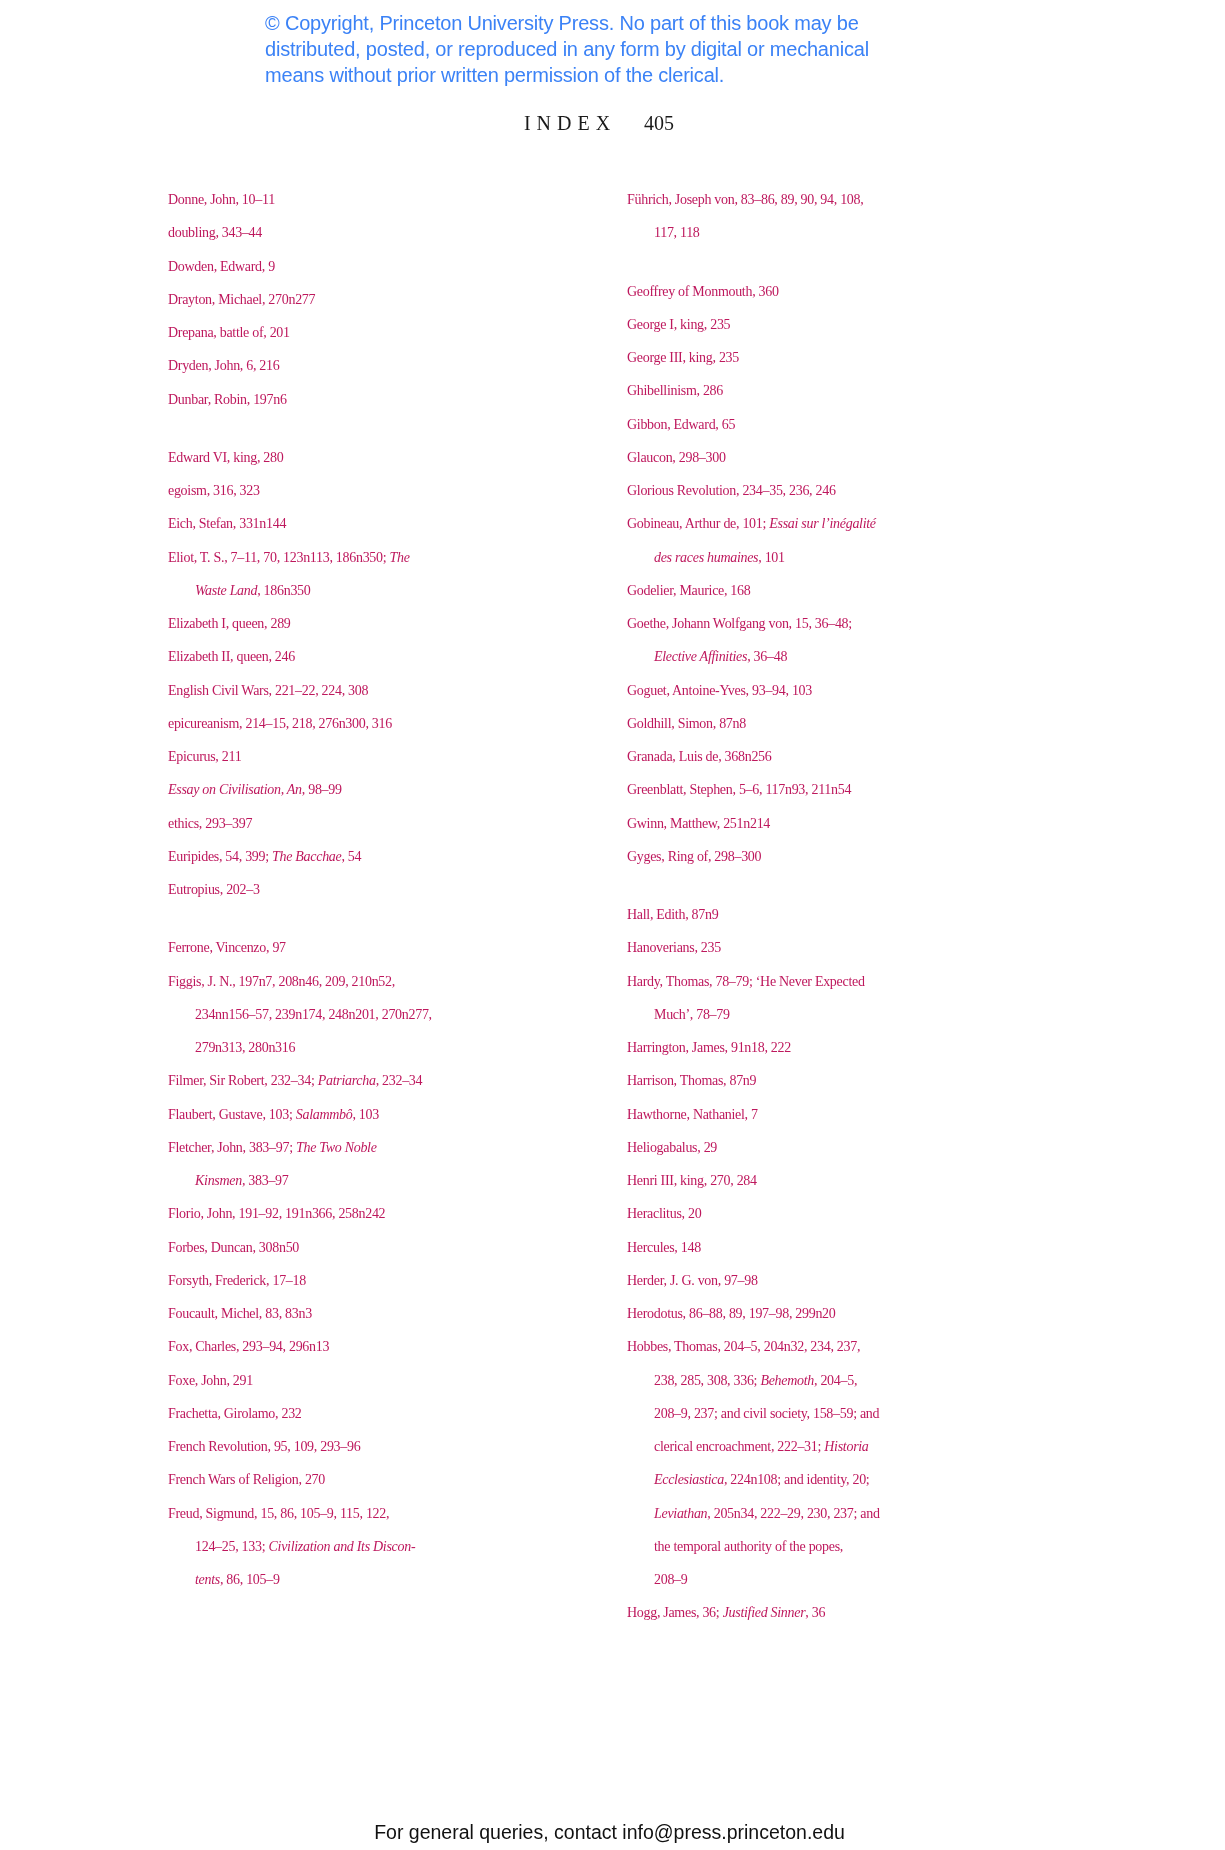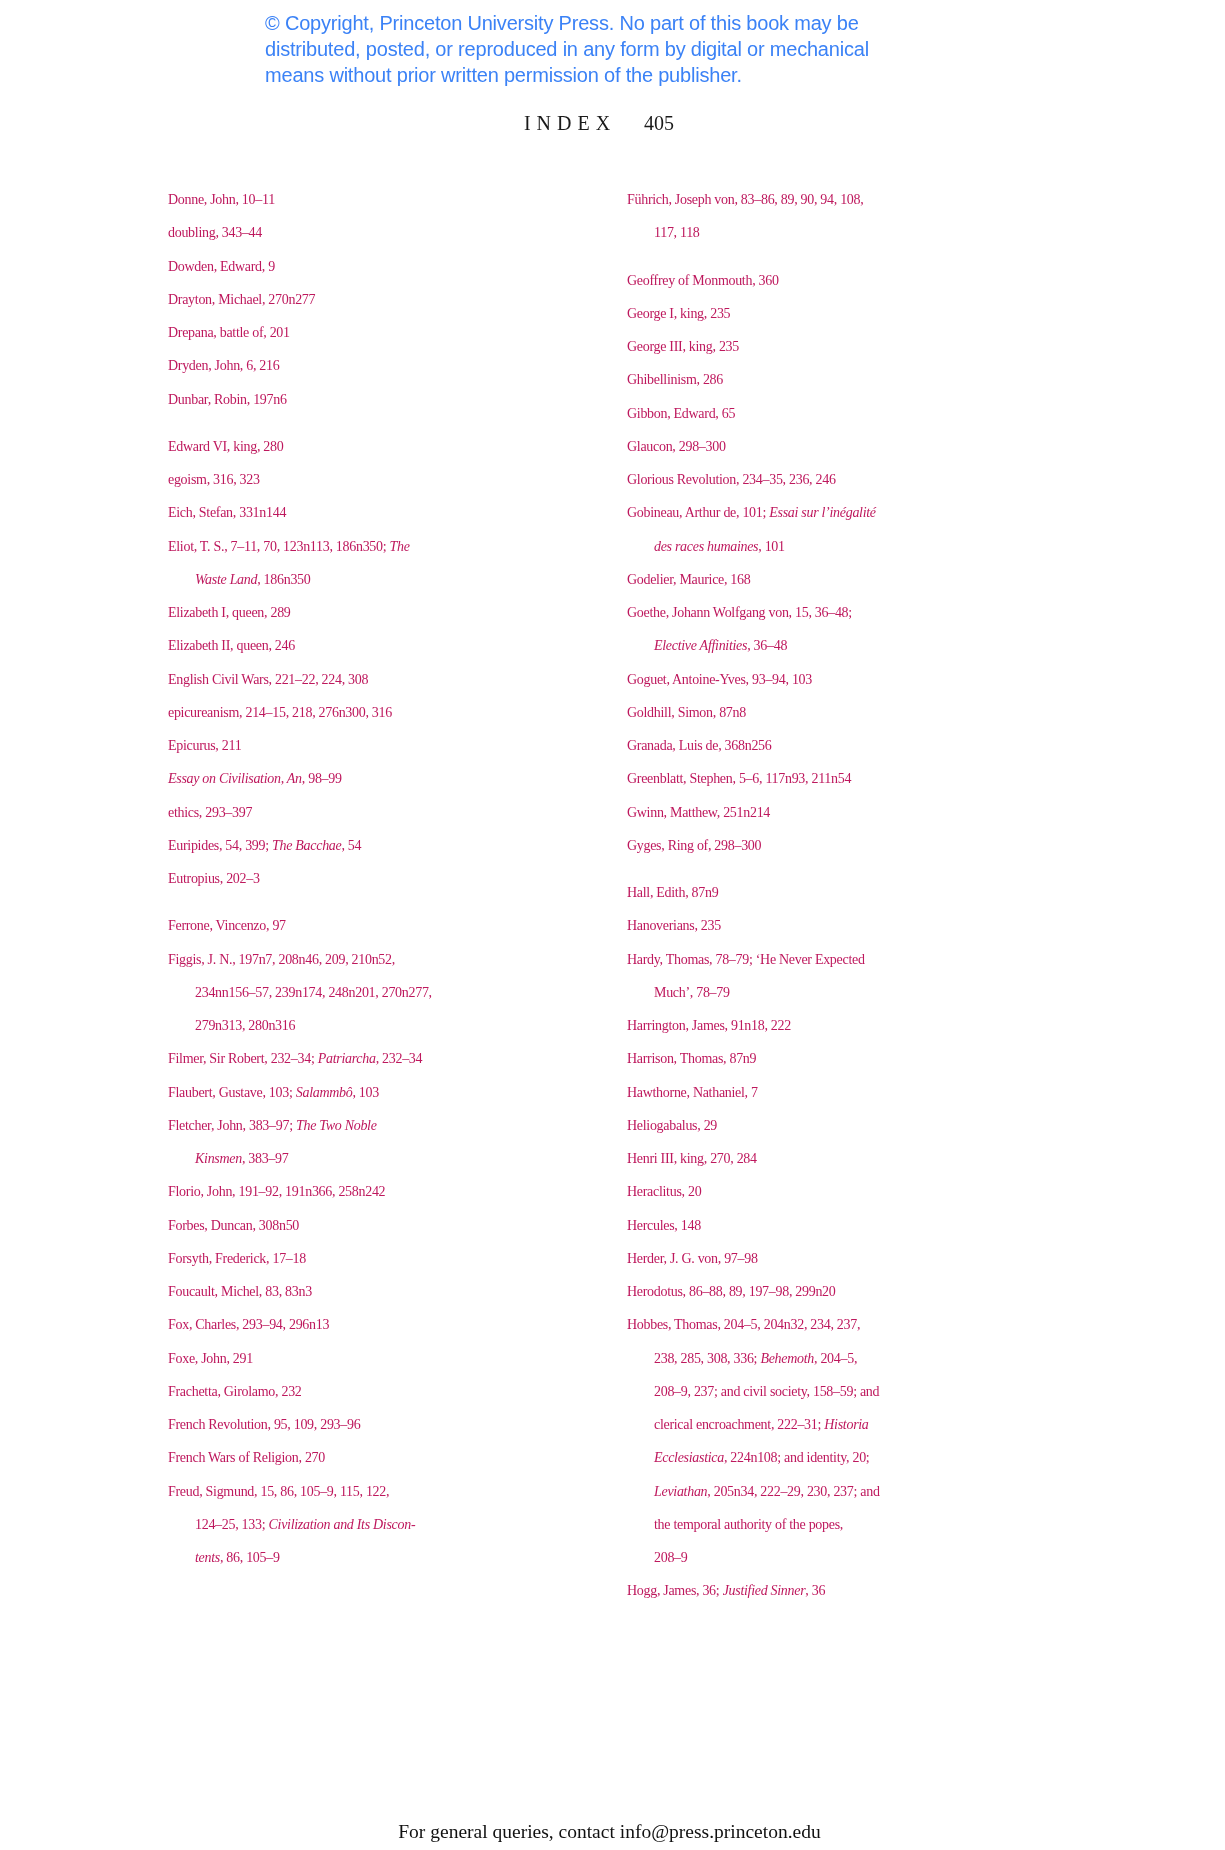--- a/index.html
+++ b/index.html
@@ -30,42 +30,42 @@
   }
   .running-head .page-num { margin-left:28px; }
   .col {
     position:absolute; top:183px;
     font-size:14px;
     letter-spacing:-0.3px;
     color:#be185d;
   }
   .col-left  { left:168px; width:445px; }
   .col-right { left:627px; width:500px; }
-  .group + .group { margin-top:14px; }
+  .group + .group { margin-top:25px; }
   .line {
     height:33.25px; line-height:33.25px;
     white-space:nowrap;
   }
   .line.ind { padding-left:27px; }
   .it { font-style:italic; }
   .footer {
     position:absolute; left:0; top:1820px; width:1219px;
     text-align:center;
-    font-family:Liberation Serif, serif;
+    font-family:Liberation Sans, sans-serif;
     font-size:19.5px; line-height:24px;
     color:#111111;
   }
 </style>
 </head>
 <body>
 
 <div class="copyright">
   <div>© Copyright, Princeton University Press. No part of this book may be</div>
   <div>distributed, posted, or reproduced in any form by digital or mechanical</div>
-  <div>means without prior written permission of the publisher.</div>
+  <div>means without prior written permission of the clerical.</div>
 </div>
 
 <div class="running-head">
   <span class="index-label">INDEX</span><span class="page-num">405</span>
 </div>
 
 <div class="col col-left" id="col-left">
     <div class="group">
       <div>
         <div class="line"><span>Donne, John, 10–11</span></div>

